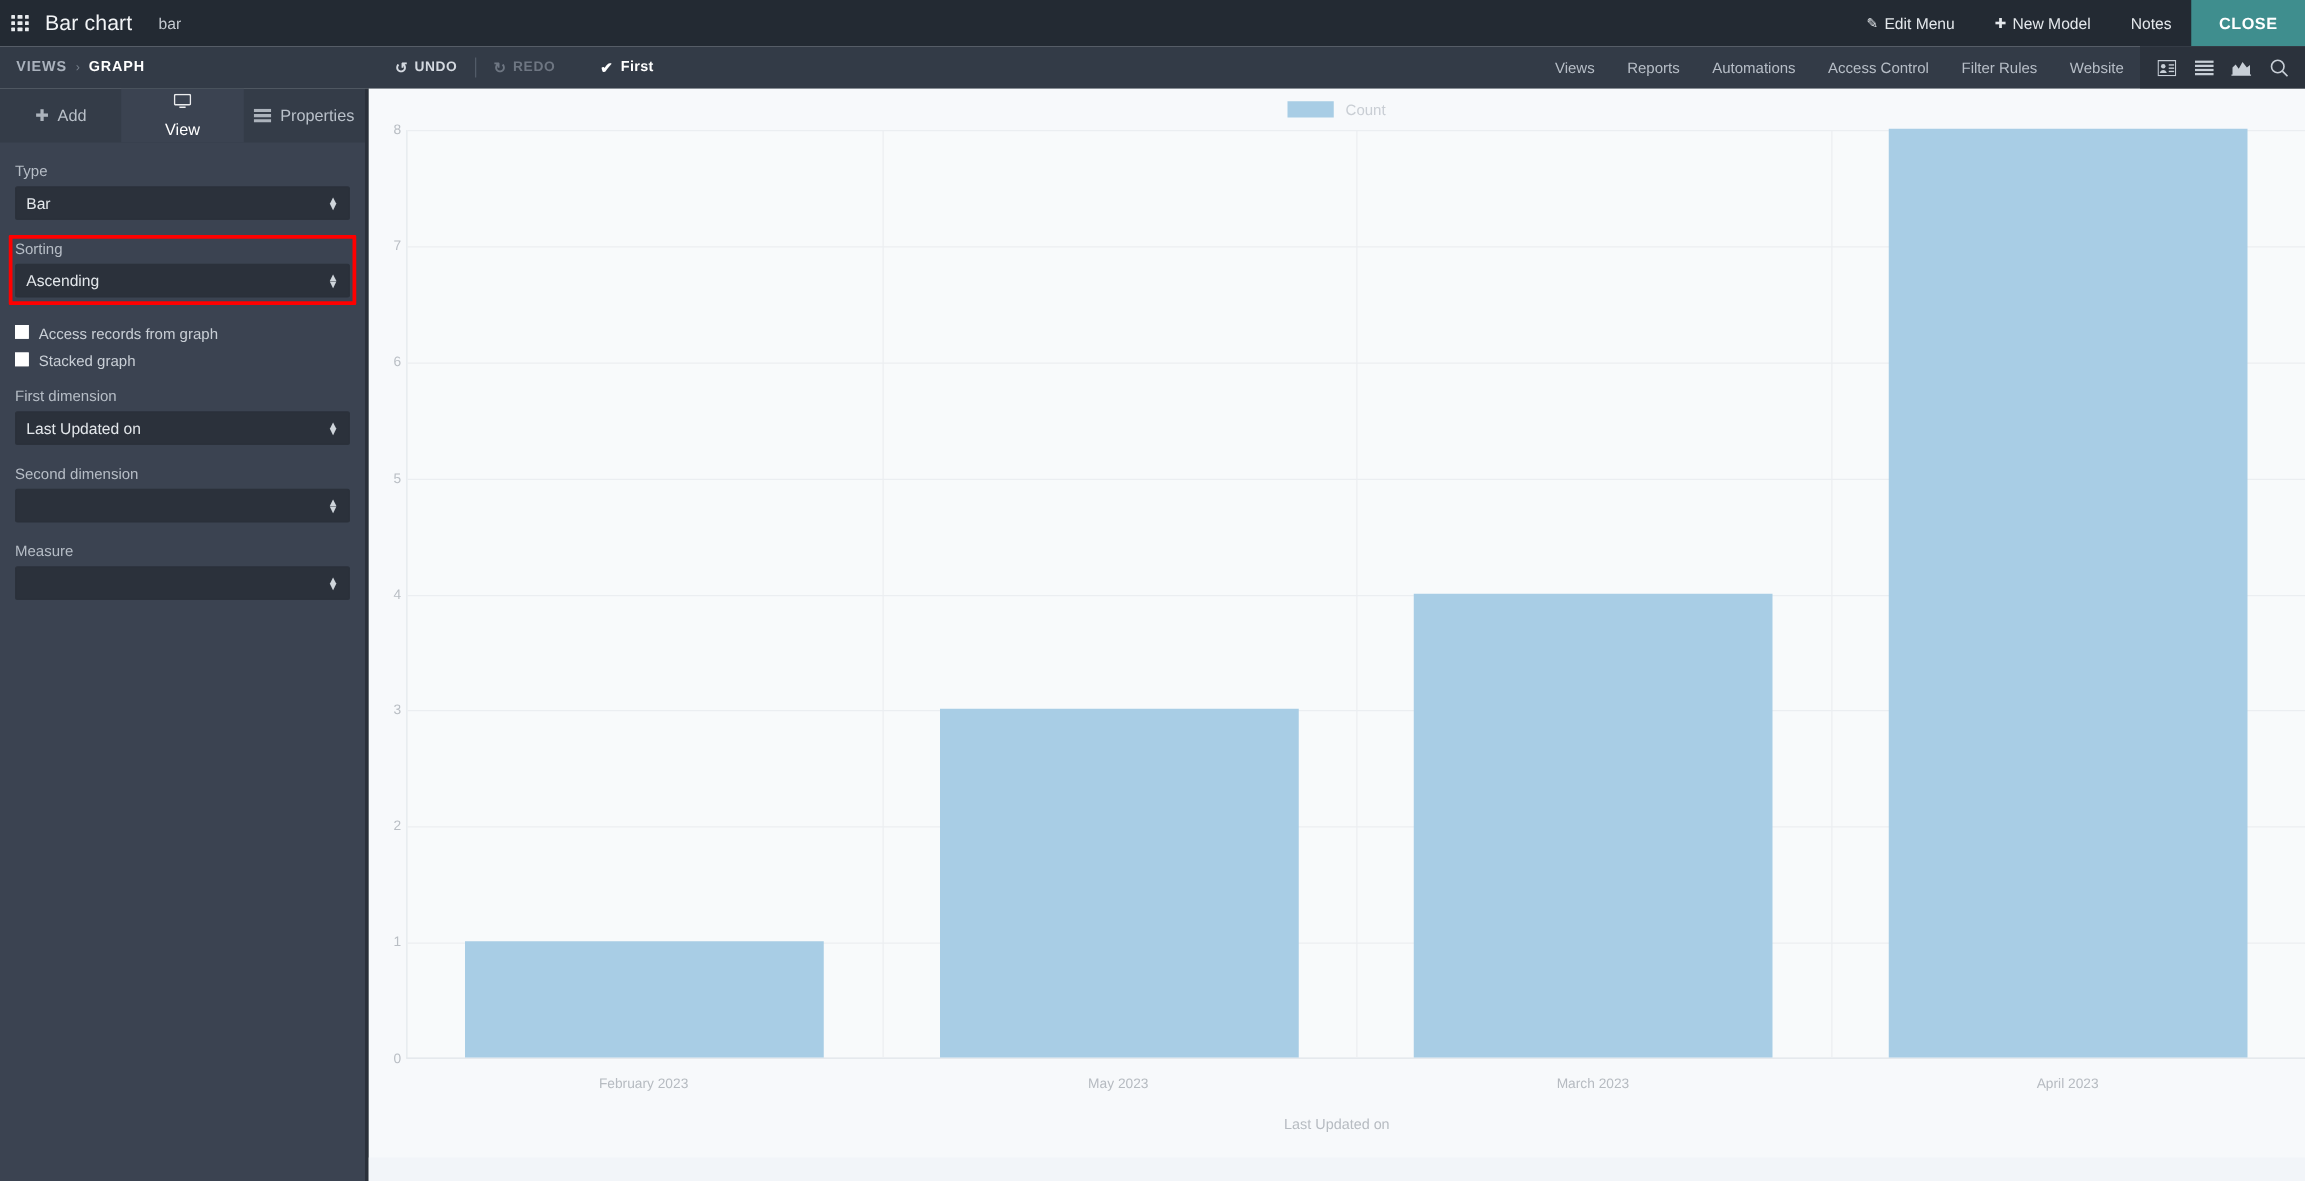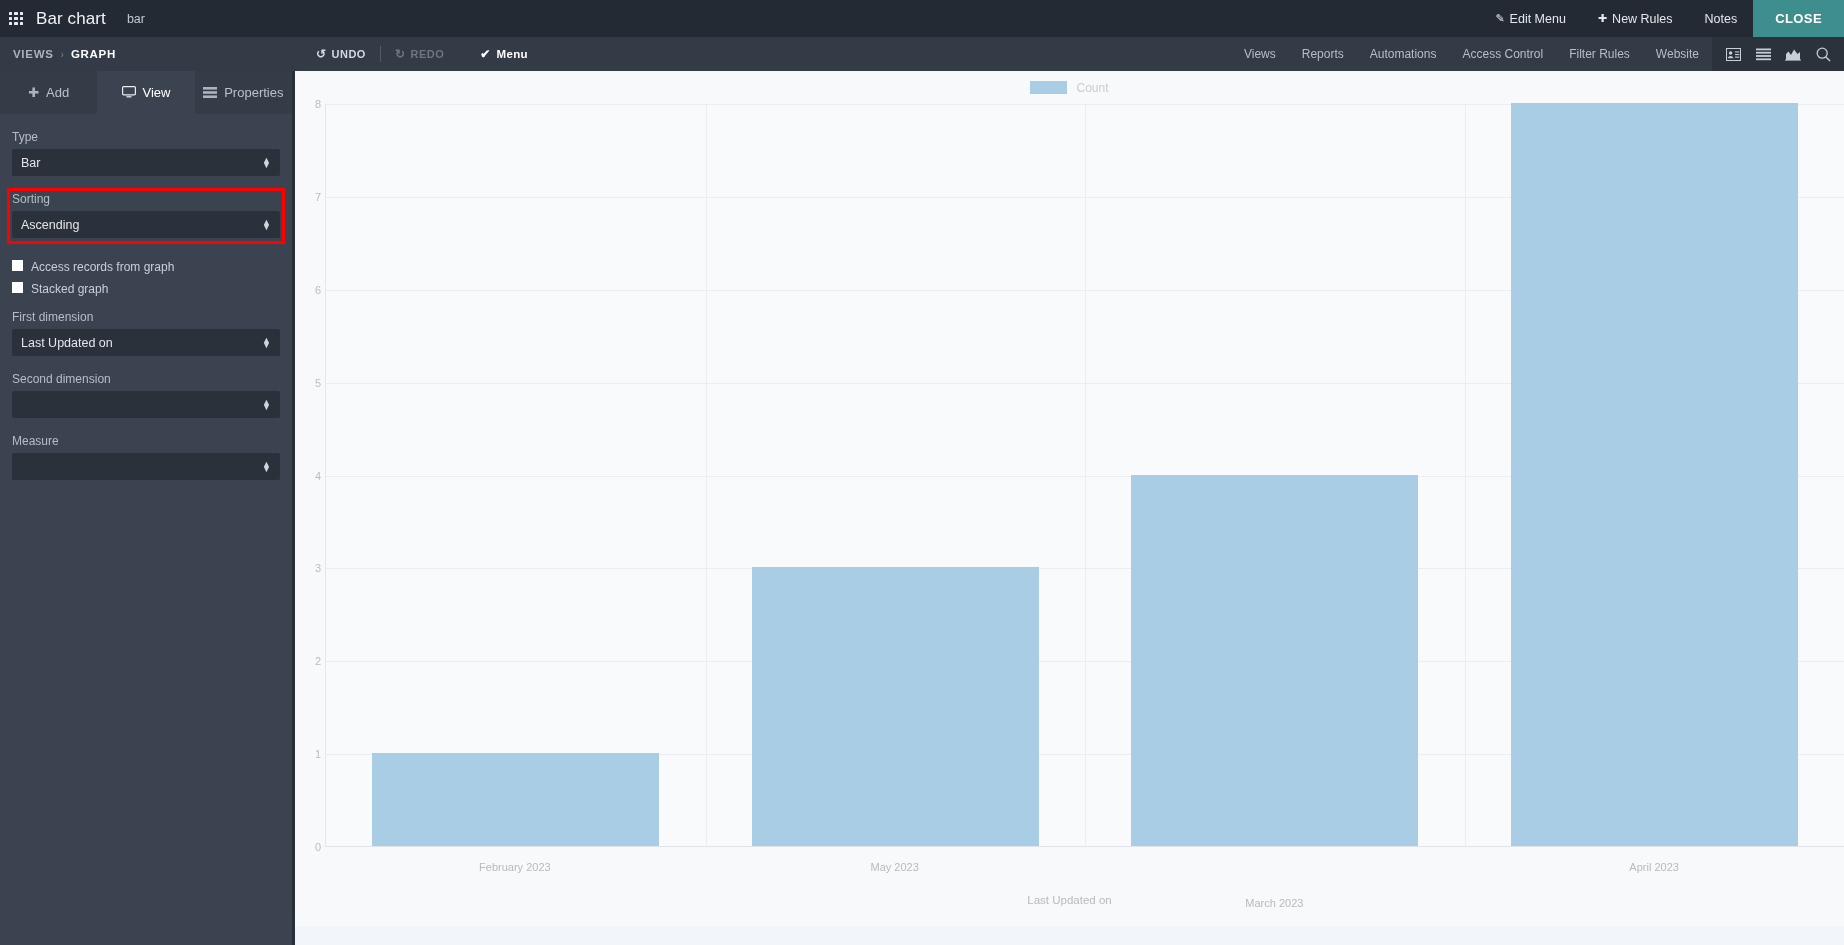--- a/index.html
+++ b/index.html
@@ -137,21 +137,21 @@
     flex-shrink: 0;
   }
   .tabs { display: flex; height: 43px; background: #343c48; }
   .tab {
     flex: 1;
     display: flex; align-items: center; justify-content: center;
     font-size: 13px;
     color: #b9c0c9;
     gap: 7px;
   }
-  .tab.active { background: #3b4351; color: #ffffff; }
+  .tab.active { background: #3b4351; color: #ffffff; flex-direction: column; }
   .tab .gl { font-size: 13px; opacity: .9; }
 
   .panel { padding: 13px 12px 1px 12px; }
   .field-label {
     font-size: 12px;
     color: #b6bdc6;
     margin-bottom: 5px;
     margin-top: 3px;
   }
   .select-box {
@@ -291,21 +291,21 @@
   <div class="app-title">Bar chart</div>
   <div class="app-sub">bar</div>
 
   <div class="topbar-right">
     <div class="topbar-link">
       <span class="gl">✎</span>
       <span>Edit Menu</span>
     </div>
     <div class="topbar-link">
       <span class="gl">✚</span>
-      <span>New Rules</span>
+      <span>New Model</span>
     </div>
     <div class="topbar-link">
       <span>Notes</span>
     </div>
     <div class="close-btn">CLOSE</div>
   </div>
 </div>
 
 <div class="subbar">
   <div class="crumb-wrap">
@@ -319,21 +319,21 @@
       <span class="gl">↺</span>
       <span>UNDO</span>
     </div>
     <div class="hist-div"></div>
     <div class="hist-btn disabled">
       <span class="gl">↻</span>
       <span>REDO</span>
     </div>
     <div class="saved-btn">
       <span class="gl">✔</span>
-      <span>Menu</span>
+      <span>First</span>
     </div>
   </div>
 
   <div class="subbar-right">
     <div class="sub-link">Views</div>
     <div class="sub-link">Reports</div>
     <div class="sub-link">Automations</div>
     <div class="sub-link">Access Control</div>
     <div class="sub-link">Filter Rules</div>
     <div class="sub-link">Website</div>
@@ -505,21 +505,21 @@
           <div class="vgrid" style="left: 25%;"></div>
           <div class="bar" title="May 2023: 3" style="left: 28.0625%; width: 18.875%; height: 278.625px; background: rgb(168, 205, 229);"></div>
           <div class="vgrid" style="left: 50%;"></div>
           <div class="bar" title="March 2023: 4" style="left: 53.0625%; width: 18.875%; height: 371.5px; background: rgb(168, 205, 229);"></div>
           <div class="vgrid" style="left: 75%;"></div>
           <div class="bar" title="April 2023: 8" style="left: 78.0625%; width: 18.875%; height: 743px; background: rgb(168, 205, 229);"></div>
         </div>
       <div class="xlabels" id="xlabels">
           <div class="xlabel" style="left: 12.5%;">February 2023</div>
           <div class="xlabel" style="left: 37.5%;">May 2023</div>
-          <div class="xlabel" style="left: 62.5%; margin-top: 36px;">March 2023</div>
+          <div class="xlabel" style="left: 62.5%;">March 2023</div>
           <div class="xlabel" style="left: 87.5%;">April 2023</div>
         </div>
       <div class="xtitle">Last Updated on</div>
     </div>
     <div class="bottom-strip"></div>
   </div>
 
 </div>
 
 </body></html>

